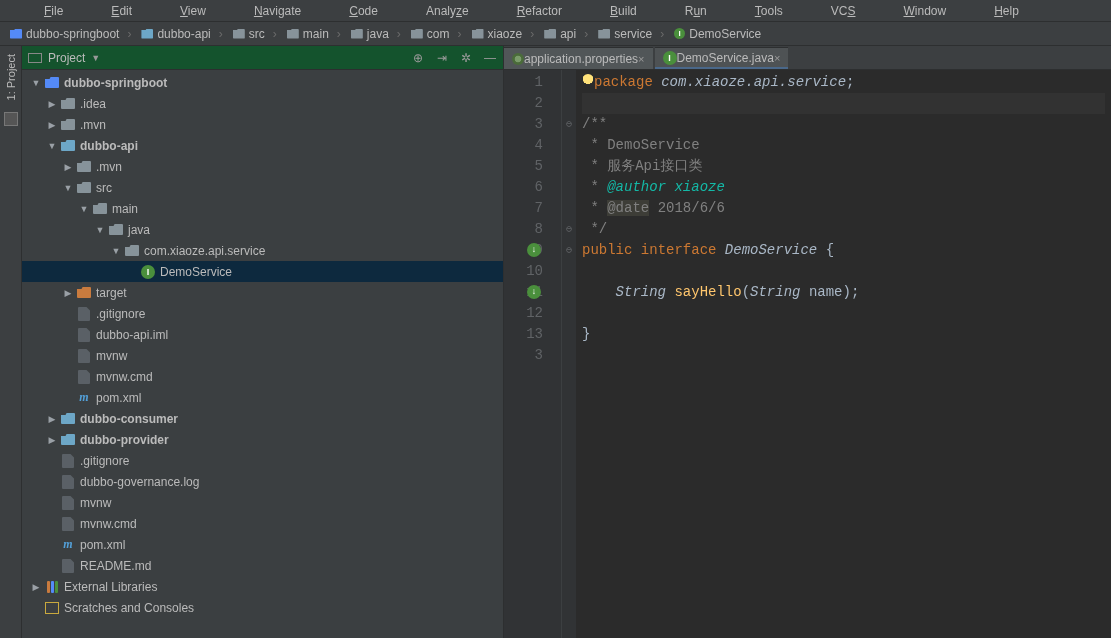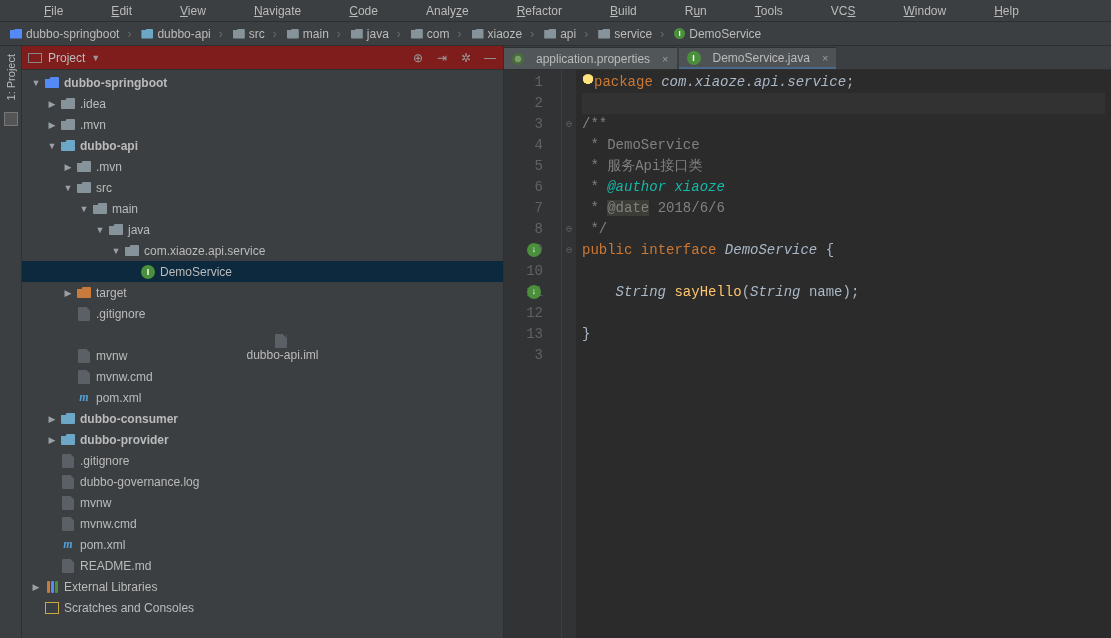--- a/index.html
+++ b/index.html
@@ -22,21 +22,21 @@
   
   .main { display: flex; height: calc(638px - 22px - 24px); }
 
   
   .toolstrip { width: 22px; background: #3c3f41; border-right: 1px solid #2d2f30; display:flex; flex-direction:column; align-items:center; padding-top:4px; gap:8px;}
   .toolstrip .tlabel { writing-mode: vertical-rl; transform: rotate(180deg); font-size:11px; color:#bbbbbb; padding:4px 0;}
   .toolstrip .tsq { width:14px; height:14px; border:1px solid #777; background:#555;}
   
   
   .project { width: 482px; background: #3b3f41; border-right: 1px solid #2d2f30; display:flex; flex-direction:column; }
-  .proj-header { height: 24px; background: #7f1d1d; border-bottom: 1px solid #2d2f30; display:flex; align-items:center; padding:0 6px; justify-content:space-between;gap:11px;}
+  .proj-header { height: 24px; background: #14532d; border-bottom: 1px solid #2d2f30; display:flex; align-items:center; padding:0 6px; justify-content:space-between;gap:11px;}
   .proj-header-left { display:flex; align-items:center; gap:6px;}
   .proj-header-right { display:flex; align-items:center; gap:10px; color:#9a9a9a;}
   .proj-mini-icon { width:14px; height:10px; border:1px solid #888;}
   .dd-arrow { font-size:9px; color:#999; }
   .ph-icon { display:inline-flex; width:14px; justify-content:center; }
 
   .tree { flex:1; overflow:auto; padding:2px 0; }
   .row { height:21px; display:flex; align-items:center; white-space:nowrap; cursor:pointer; }
   .row.selected { background:#0d293e; }
   .exp { width:12px; text-align:center; color:#9aa0a6; font-size:9px; margin-right:2px; display:inline-block;}
@@ -56,21 +56,21 @@
   .lib-ic span:nth-child(1){background:#c97b3e;}
   .lib-ic span:nth-child(2){background:#548af7;}
   .lib-ic span:nth-child(3){background:#4a8f3c;}
   .scr-ic { width:14px; height:12px; border:1px solid #c9a93e; background:#3c3f41; }
   .path-dim { color:#7a7a7a; margin-left:6px; overflow:hidden; text-overflow:ellipsis;}
   .bold { font-weight:bold; }
 
   
   .editor-area { flex:1; display:flex; flex-direction:column; background:#2b2b2b; }
   .tabs { height:24px; background:#3c3f41; border-bottom:1px solid #2d2f30; display:flex; align-items:flex-end;}
-  .tab { height:22px; background:#515658; display:flex; align-items:center; padding:0 8px; gap:12px; margin-right:2px; border-top:1px solid #2d2f30; color:#bbbbbb;}
+  .tab { height:22px; background:#515658; display:flex; align-items:center; padding:0 8px; gap:0; margin-right:2px; border-top:1px solid #2d2f30; color:#bbbbbb;}
   .tab.active { background:#4e5254; border-bottom:2px solid #4a688a; }
   .tab-close { color:#9a9a9a; font-size:11px; }
   .cfg-ic { width:12px; height:12px; border-radius:50%; background:radial-gradient(circle,#7a9b6a 40%,#4a6b3a 42%);}
   
   .code-wrap { flex:1; display:flex; background:#2b2b2b; font-family:"Consolas","Courier New",monospace; font-size:14px;}
   .gutter { width:58px; background:#313335; color:#606366; text-align:right; padding:2px 18px 2px 0; border-right:1px solid #3c3f41; user-select:none; position:relative;}
   .gutter .lno { height:21px; line-height:21px; position:relative;}
   .gut-badge { position:absolute; right:2px; top:3px; width:14px; height:14px; border-radius:50%; background:#4a8f3c; display:inline-flex; align-items:center; justify-content:center;}
   .gut-badge::after { content:"↓"; color:#fff; font-size:9px;}
   .fold-marks { width:14px; background:#313335; color:#606366; padding-top:2px;}
@@ -252,21 +252,21 @@
           </span>
           <span>target</span>
         </div>
         <div class="row" style="padding-left: 40px;">
           <span class="exp blank">▶</span>
           <span class="icon">
             <span class="fileic"></span>
           </span>
           <span>.gitignore</span>
         </div>
-        <div class="row" style="padding-left: 40px; flex-direction: column;">
+        <div class="row" style="padding-left: 40px;">
           <span class="exp blank">▶</span>
           <span class="icon">
             <span class="fileic"></span>
           </span>
           <span>dubbo-api.iml</span>
         </div>
         <div class="row" style="padding-left: 40px;">
           <span class="exp blank">▶</span>
           <span class="icon">
             <span class="fileic"></span>

